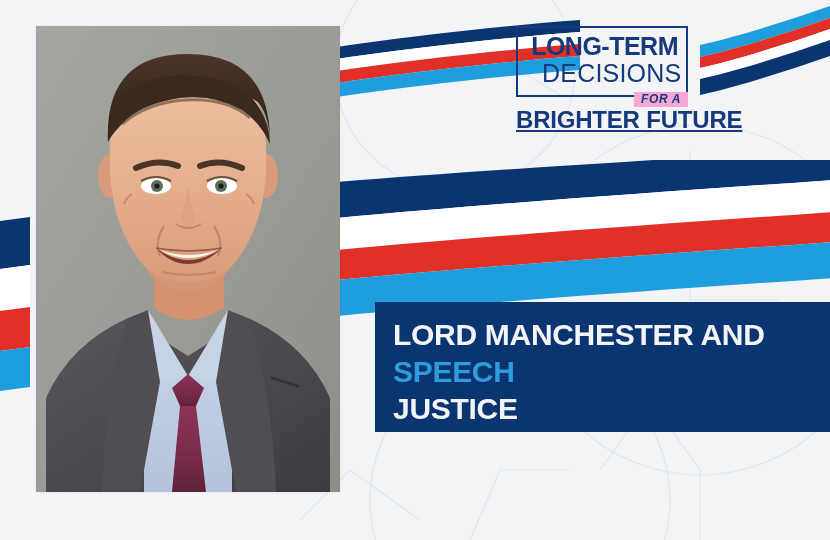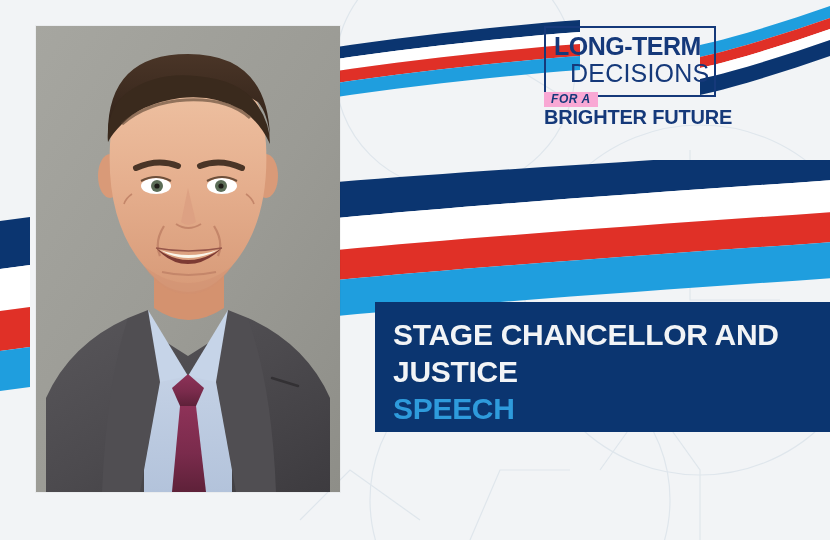--- a/index.html
+++ b/index.html
@@ -48,25 +48,25 @@
     z-index: 4;
     background: #9e9e99;
     overflow: hidden;
     box-shadow: 0 0 0 1px rgba(0,0,0,0.03);
   }
   .photo-frame svg { display: block; width: 100%; height: 100%; }
 
   
   .logo-lockup {
     position: absolute;
-    left: 544px;
+    left: 516px;
     top: 26px;
     width: 172px;
     z-index: 5;
-    text-align: left;
+    text-align: right;
   }
   .logo-box {
     border: 2px solid #15397a;
     padding: 6px 8px 9px 8px;
     line-height: 1;
   }
   .logo-line1 {
     font-size: 25px;
     font-weight: 700;
     letter-spacing: -0.5px;
@@ -95,26 +95,27 @@
     padding: 0 7px;
     font-size: 12px;
     font-weight: 700;
     font-style: italic;
     letter-spacing: 0.6px;
     color: #15397a;
     line-height: 15px;
     z-index: 2;
   }
   .logo-line3 {
-    font-size: 20px;
+    font-size: 24px;
     font-weight: 700;
     letter-spacing: -0.2px;
     color: #15397a;
     margin-top: 2px;
     white-space: nowrap;
+    text-decoration: underline;
   }
 
   
   .title-banner {
     position: absolute;
     left: 375px;
     top: 302px;
     width: 455px;
     height: 130px;
     background: #0b3570;
@@ -306,20 +307,20 @@
       <div class="logo-line2">DECISIONS</div>
     </div>
     <div class="logo-fora-wrap">
       <span class="logo-fora">FOR A</span>
     </div>
     <div class="logo-line3">BRIGHTER FUTURE</div>
   </div>
 
   <div class="title-banner">
     <div class="title-inner">
-      <div class="title-line">STAGE CHANCELLOR AND</div>
+      <div class="title-line">LORD MANCHESTER AND</div>
+      <div class="title-line accent">SPEECH</div>
       <div class="title-line">JUSTICE</div>
-      <div class="title-line accent">SPEECH</div>
     </div>
   </div>
 
 
 </div>
 
 </body></html>

